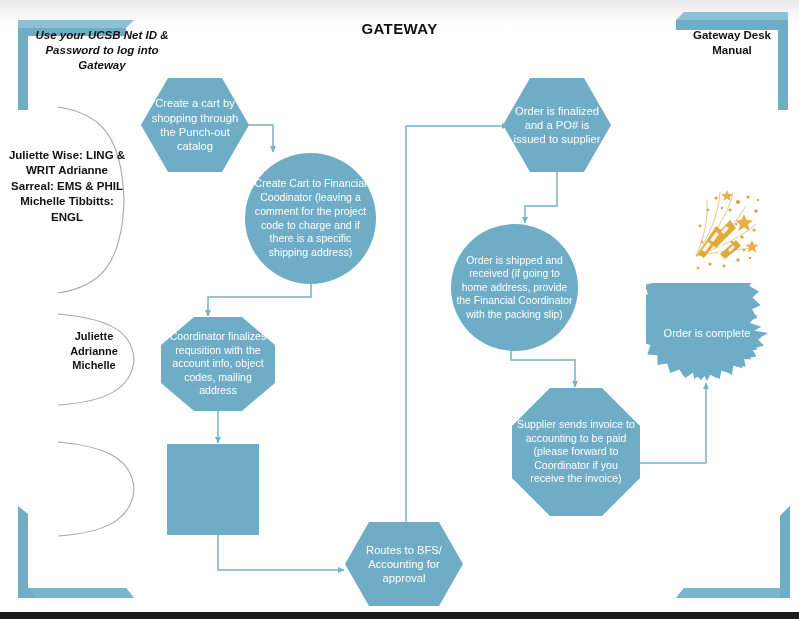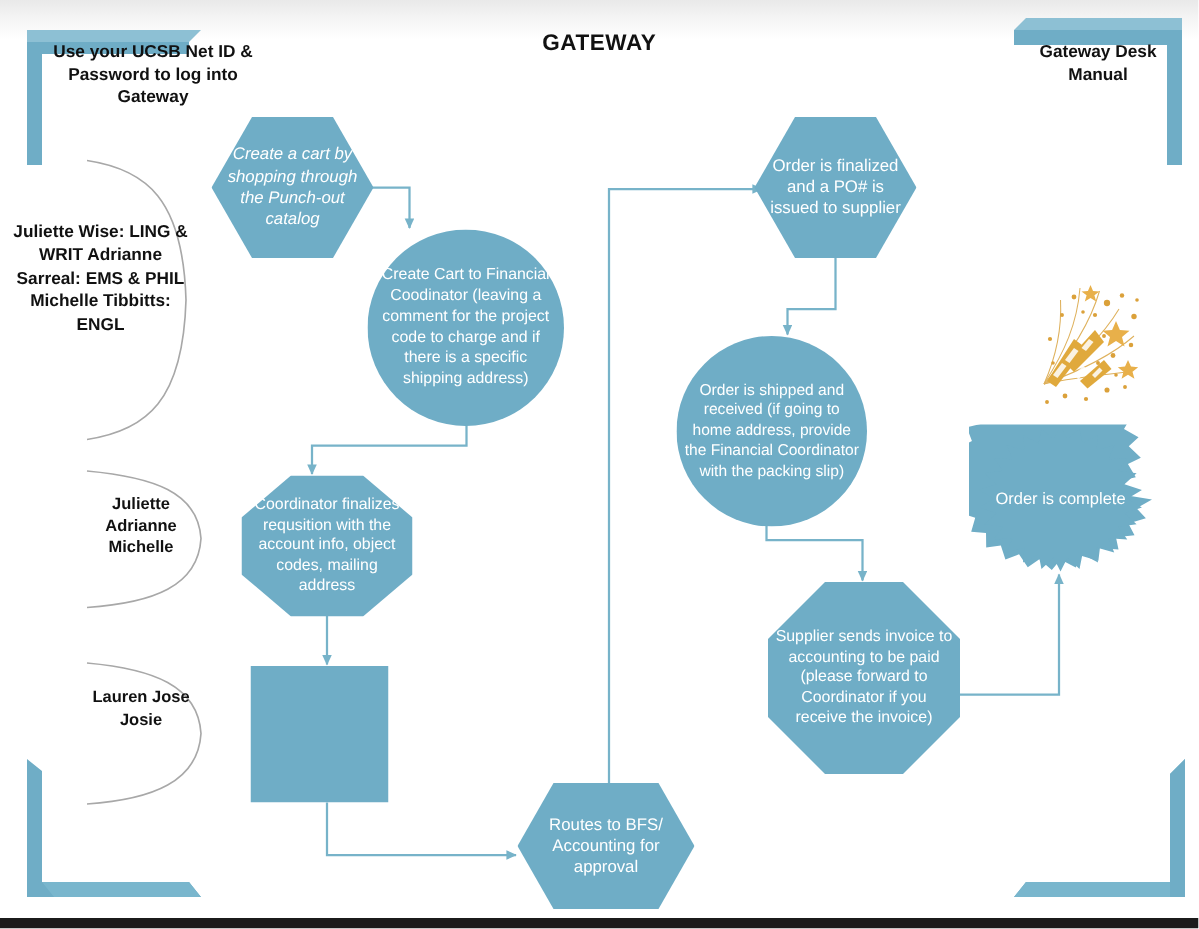--- a/index.html
+++ b/index.html
@@ -122,21 +122,21 @@
   </div>
 
   <div class="bracket" style="left:676px;top:506px;">
     <svg width="114" height="92" viewBox="0 0 114 92">
       <polygon points="114,0 104,10 104,82 8,82 0,92 114,92" fill="#6fadc6"></polygon>
       <polygon points="104,82 8,82 0,92 104,92" fill="#79b6cd"></polygon>
       <polygon points="114,0 104,10 104,92 114,92" fill="#6fadc6"></polygon>
     </svg>
   </div>
 
-  <div class="note" style="left:22px;top:28px;width:160px;">Use your UCSB Net ID &amp; Password to log into Gateway</div>
+  <div class="note" style="left:22px;top:28px;width:160px;font-style:italic;">Use your UCSB Net ID &amp; Password to log into Gateway</div>
 
   <div class="note" style="left:676px;top:28px;width:112px;">Gateway Desk Manual</div>
 
   <div class="paren" style="left:56px;top:105px;">
     <svg width="72" height="190" viewBox="0 0 72 190" fill="none">
       <path d="M2 2 C42 8, 66 28, 68 95 C66 162, 42 182, 2 188" stroke="#a8a8a8" stroke-width="1.1" fill="none"></path>
     </svg>
   </div>
   <div class="paren-label" style="left:6px;top:148px;width:122px;">Juliette Wise:
 LING &amp; WRIT
@@ -152,23 +152,20 @@
   </div>
   <div class="paren-label small" style="left:50px;top:329px;width:88px;">Juliette
 Adrianne
 Michelle</div>
 
   <div class="paren" style="left:56px;top:440px;">
     <svg width="82" height="98" viewBox="0 0 82 98" fill="none">
       <path d="M2 2 C46 6, 76 17, 78 49 C76 81, 46 93, 2 96" stroke="#a8a8a8" stroke-width="1.1" fill="none"></path>
     </svg>
   </div>
-  <div class="paren-label small" style="left:50px;top:458px;width:88px;">Lauren
-Jose
-Josie</div>
 
   <svg class="conn" viewBox="0 0 799 619">
     <defs>
       <marker id="ah" markerWidth="9" markerHeight="9" refX="6.4" refY="3.2" orient="auto" markerUnits="userSpaceOnUse">
         <path d="M0,0 L7,3.2 L0,6.4 z" fill="#77b3c9"></path>
       </marker>
     </defs>
     <g stroke="#77b3c9" stroke-width="1.5" fill="none">
 
       <path d="M243,125 L273,125 L273,152" marker-end="url(#ah)"></path>
@@ -182,21 +179,21 @@
       <path d="M406,542 L406,126 L508,126" marker-end="url(#ah)"></path>
 
       <path d="M557,166 L557,206 L525,206 L525,223" marker-end="url(#ah)"></path>
 
       <path d="M511,350 L511,360 L575,360 L575,387" marker-end="url(#ah)"></path>
 
       <path d="M639,463 L706,463 L706,383" marker-end="url(#ah)"></path>
     </g>
   </svg>
 
-  <div class="shape" style="left:141px;top:78px;width:108px;height:94px;font-style:italic;">
+  <div class="shape" style="left:141px;top:78px;width:108px;height:94px;">
     <svg viewBox="0 0 108 94" preserveAspectRatio="none">
       <polygon points="27,0 81,0 108,47 81,94 27,94 0,47" fill="#6fadc6"></polygon>
     </svg>
     <span class="lbl">Create a cart by shopping through the Punch-out catalog</span>
   </div>
 
   <div class="shape" style="left:245px;top:153px;width:131px;height:131px;">
     <svg viewBox="0 0 131 131" preserveAspectRatio="none">
       <ellipse cx="65.5" cy="65.5" rx="65.5" ry="65.5" fill="#6fadc6"></ellipse>
     </svg>

